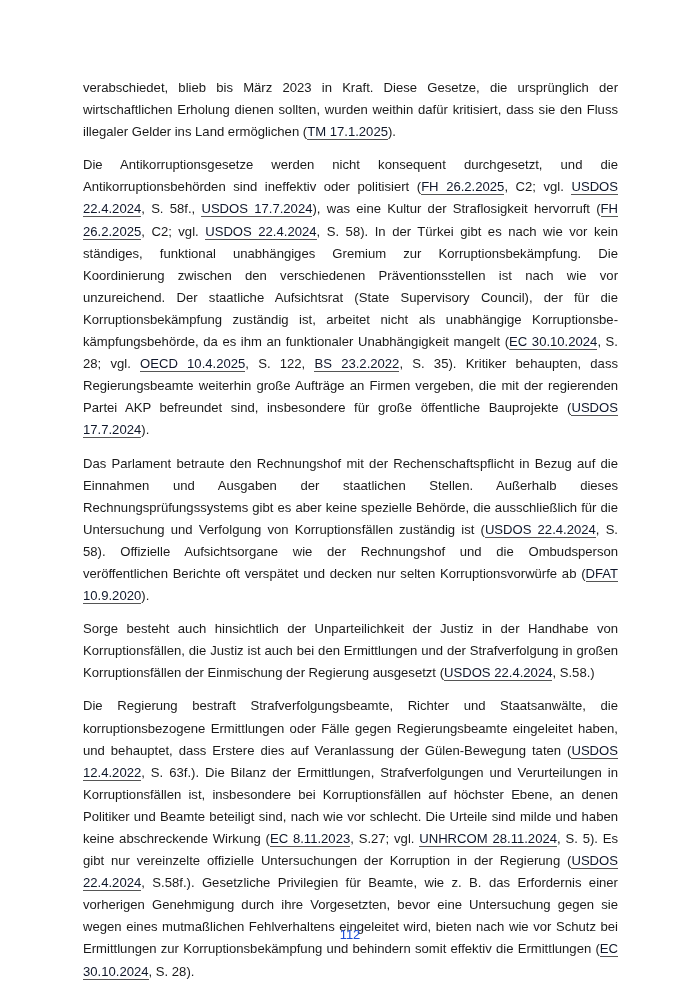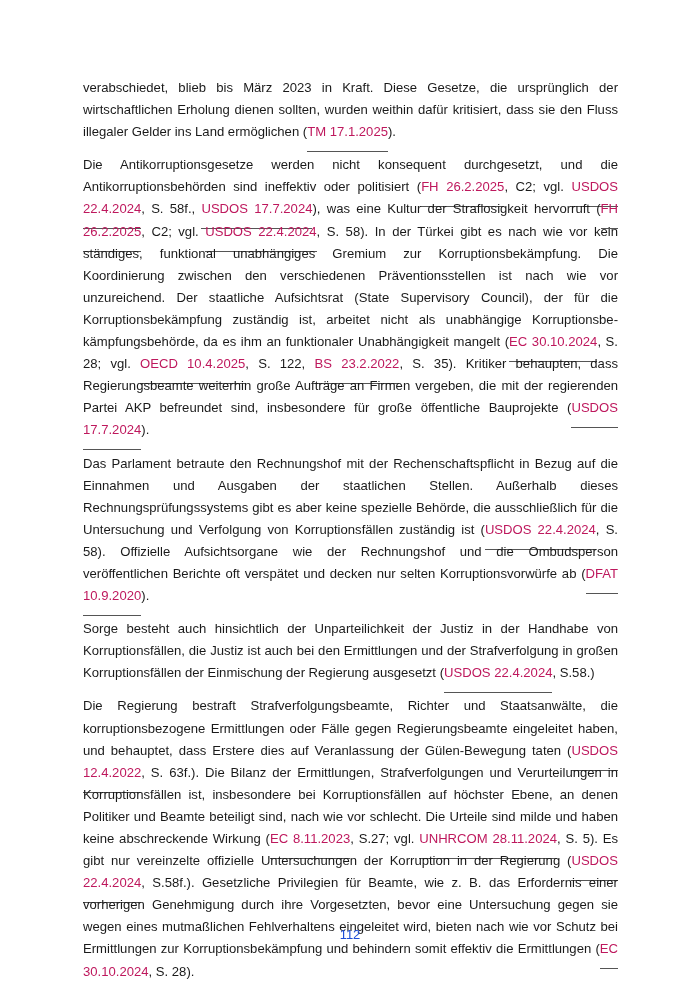--- a/index.html
+++ b/index.html
@@ -3,21 +3,21 @@
 <meta charset="utf-8">
 <style>
   html, body { margin: 0; padding: 0; background: #ffffff; }
   body { width: 700px; height: 990px; position: relative; overflow: hidden; }
   .page {
     position: absolute; left: 83px; top: 77px; width: 535px;
     font-family: "Liberation Sans", sans-serif; font-size: 13.1px; line-height: 22.1px;
     color: #1a1a1a; text-align: justify;
   }
   .page p { margin: 0 0 11px 0; hyphens: manual; }
-  .ref { text-decoration: none; color: #be185d; border-bottom: 1.5px solid #555; padding-bottom: 12px; }
+  .ref { text-decoration: none; color: #0f172a; border-bottom: 1.5px solid #555; padding-bottom: 0px; }
   .pagenum {
     position: absolute; left: 0; width: 700px; top: 927px; text-align: center;
     font-family: "Liberation Sans", sans-serif; font-size: 13px; color: #1d4ed8;
   }
 </style>
 </head>
 <body>
 
 <div class="page" id="doc">
     <p><span>verabschiedet, blieb bis März 2023 in Kraft. Diese Gesetze, die ursprünglich der wirtschaftlichen Erholung dienen sollten, wurden weithin dafür kritisiert, dass sie den Fluss illegaler Gelder ins Land ermöglichen (</span><a class="ref">TM 17.1.2025</a><span>).</span></p>

